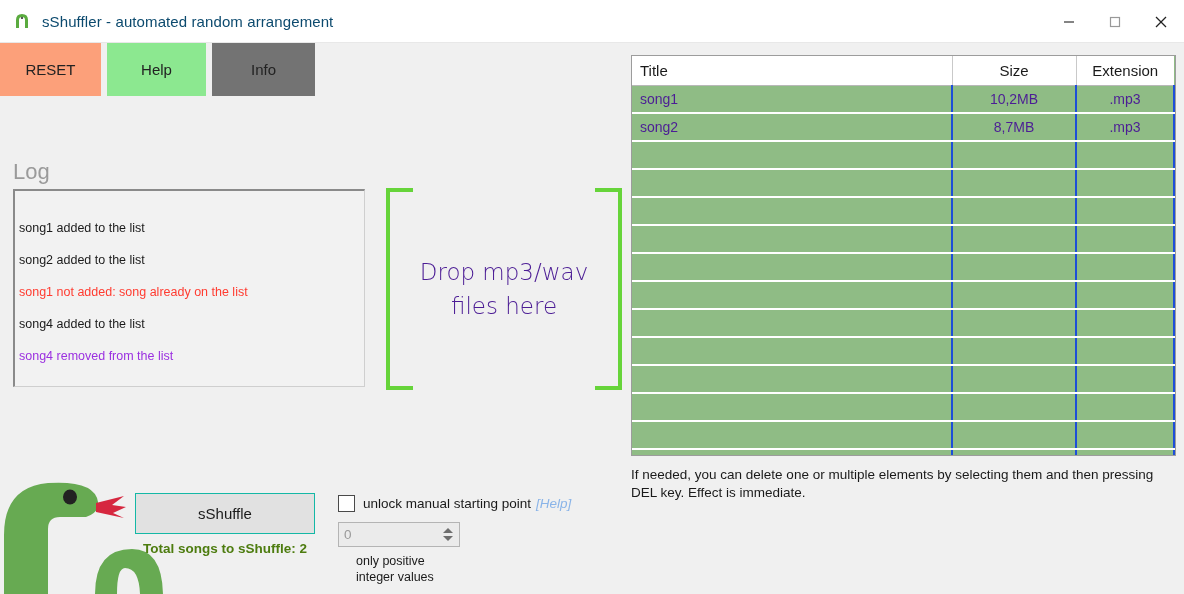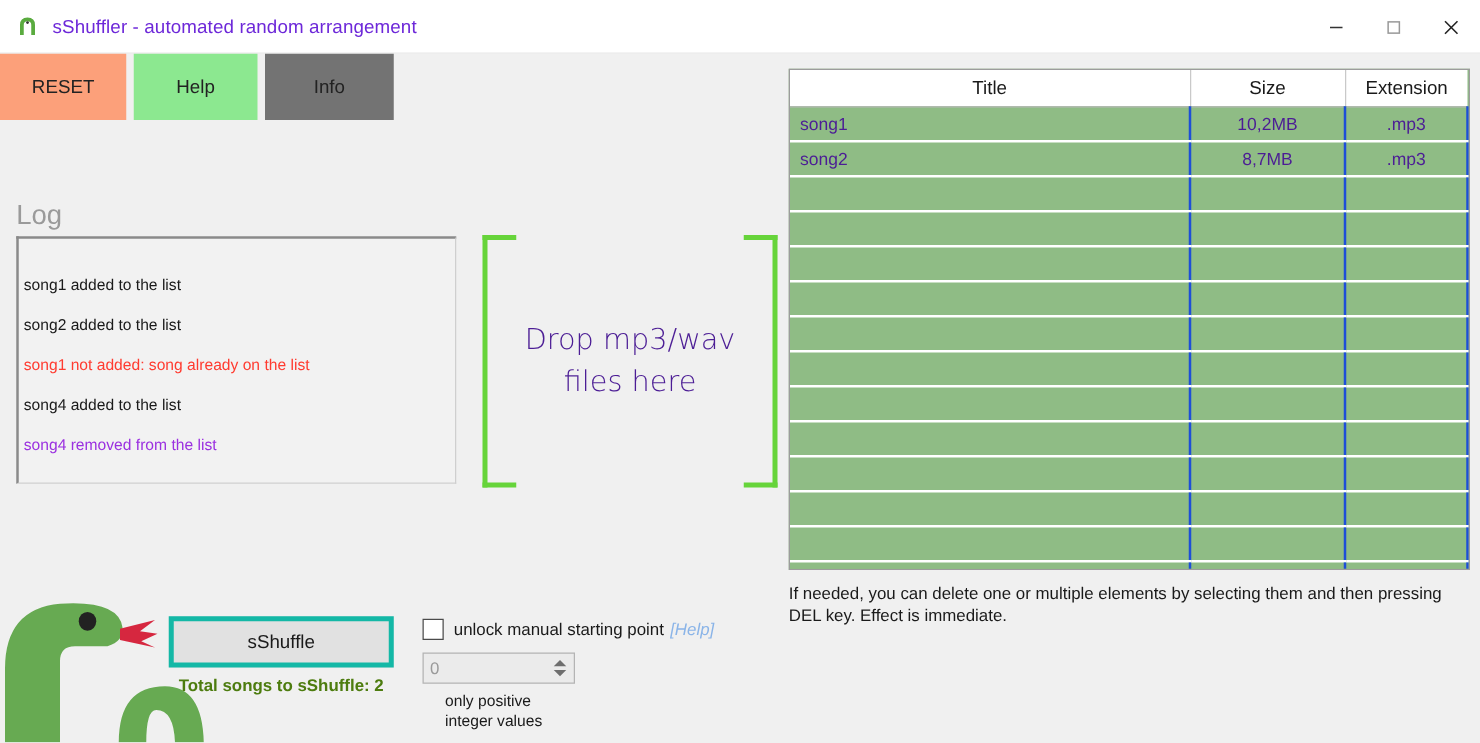--- a/index.html
+++ b/index.html
@@ -14,21 +14,21 @@
 
   
   #titlebar {
     position: absolute; left: 0; top: 0; width: 1184px; height: 43px;
     background: #ffffff;
     border-bottom: 1px solid #e8e8e8;
     display: flex; align-items: center;
   }
   #app-icon { width: 20px; height: 20px; margin-left: 12px; margin-right: 10px; flex: 0 0 auto; }
   #title-text {
-    font-size: 15px; color: #6d28d9; letter-spacing: 0.1px;
+    font-size: 15px; color: #0c4a6e; letter-spacing: 0.1px;
     white-space: nowrap;
   }
   .wincontrols { position: absolute; right: 0; top: 0; height: 43px; display: flex; }
   .wc { width: 46px; height: 43px; display: flex; align-items: center; justify-content: center; }
   .wc svg { display: block; }
 
   
   .topbtn {
     position: absolute; top: 43px; height: 53px;
     display: flex; align-items: center; justify-content: center;
@@ -78,21 +78,20 @@
   
   #table-wrap {
     position: absolute; left: 631px; top: 55px; width: 545px; height: 401px;
     border: 1px solid #9c9c9c; background: #8fbc85; overflow: hidden;
   }
   table#filetable { width: 100%; border-collapse: collapse; table-layout: fixed; }
   table#filetable th {
     background: #ffffff; color: #1a1a1a; font-weight: normal; font-size: 15px;
     height: 29px; border-right: 1px solid #c9c9c9; border-bottom: 1px solid #b8b8b8;
     padding: 0 8px;
-    text-align: center;
   }
   th.col-title { text-align: left; width: 320px; }
   th.col-size { text-align: center; width: 124px; }
   th.col-ext { text-align: center; border-right: none !important; }
   table#filetable td {
     height: 28px; font-size: 14px; color: #4c1d95;
     background: #8fbc85; border-bottom: 2px solid #ffffff;
     border-right: 2px solid #1d4ed8; padding: 0 8px;
   }
   td.c-title { text-align: left; }
@@ -103,21 +102,21 @@
     position: absolute; left: 631px; top: 466px; width: 548px;
     font-size: 13.5px; color: #1a1a1a; line-height: 18px;
   }
 
   
   #snake { position: absolute; left: 0; top: 455px; width: 200px; height: 139px; }
 
   
   #sshuffle-btn {
     position: absolute; left: 135px; top: 493px; width: 180px; height: 41px;
-    background: #e1e1e1; border: 4px solid #14b8a6;
+    background: #e1e1e1; border: 1px solid #14b8a6;
     font-size: 15px; color: #1a1a1a; cursor: default;
     font-family: "Liberation Sans", sans-serif;
   }
   #total-label {
     position: absolute; left: 135px; top: 541px; width: 180px;
     text-align: center; font-size: 13.5px; font-weight: bold; color: #4d7c0f;
   }
   #chk-row { position: absolute; left: 338px; top: 495px; display: flex; align-items: center; }
   #chk-box { width: 17px; height: 17px; border: 1px solid #4a4a4a; background: #fff; flex: 0 0 auto; }
   #chk-label { margin-left: 8px; font-size: 13.5px; color: #1a1a1a; }

